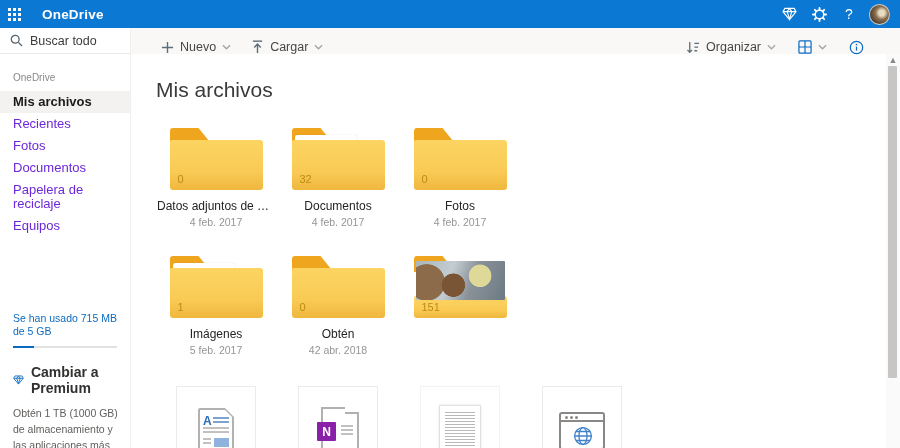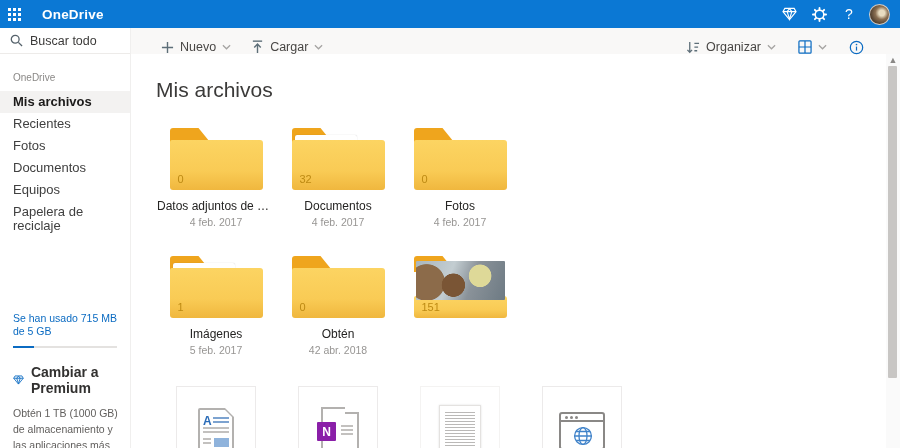--- a/index.html
+++ b/index.html
@@ -22,21 +22,21 @@
   .frame { display:flex; height:420px; }
 
   
   .sidebar { width:131px; position:relative; border-right:1px solid #f0efee; background:#fff; flex:none; }
   .searchrow { height:26px; display:flex; align-items:center; gap:7px; padding:0 10px;
     border-bottom:1px solid #edebe9; }
   .search-input { border:0; outline:0; font-size:12.5px; color:#333; width:90px; background:transparent;
     font-family:Liberation Sans, sans-serif; }
   .search-input::placeholder { color:#3b3a39; opacity:1; }
   .nav-section { font-size:10px; color:#8a8886; padding:18px 0 8px 13px; }
-  .nav-item { font-size:13px; color:#404040; padding:4px 0 4px 13px; cursor:pointer; line-height:14px; }
+  .nav-item { font-size:13px; color:#6d28d9; padding:4px 0 4px 13px; cursor:pointer; line-height:14px; }
   .nav-item.selected { background:#f3f2f1; color:#1b1a19; font-weight:bold; }
 
   .storage { position:absolute; left:13px; top:284px; width:108px; }
   .storage-link { font-size:10.5px; color:#0b6bc2; line-height:13px; cursor:pointer; }
   .progress { margin-top:8px; height:2px; background:#e4e2e0; width:104px; }
   .progress-fill { height:2px; background:#0b6bc2; width:20%; }
   .premium { margin-top:16px; }
   .premium-head { display:flex; align-items:center; gap:7px; }
   .premium-title { font-size:14px; font-weight:bold; color:#323130; }
   .premium-desc { font-size:10.5px; color:#605e5c; line-height:16px; margin-top:9px; }
@@ -184,22 +184,22 @@
           <path d="M9 9 L13 13"></path>
       </svg>
       <input class="search-input" placeholder="Buscar todo" style="">
     </div>
 
     <div class="nav-section">OneDrive</div>
     <div class="nav-item selected">Mis archivos</div>
     <div class="nav-item">Recientes</div>
     <div class="nav-item">Fotos</div>
     <div class="nav-item">Documentos</div>
+    <div class="nav-item">Papelera de reciclaje</div>
     <div class="nav-item">Equipos</div>
-    <div class="nav-item">Papelera de reciclaje</div>
 
     <div class="storage">
       <div class="storage-link">Se han usado 715 MB de 5 GB</div>
       <div class="progress">
         <div class="progress-fill" id="storage-fill" style="width: 20%;"></div>
       </div>
       <div class="premium">
         <div class="premium-head">
           <svg width="16" height="14" viewBox="0 0 16 15" fill="none" stroke="#0b6bc2" stroke-width="1.2">
             <path d="M3 1.5 L13 1.5 L15 5 L8 13.5 L1 5 Z" fill="#eaf2fb"></path>

